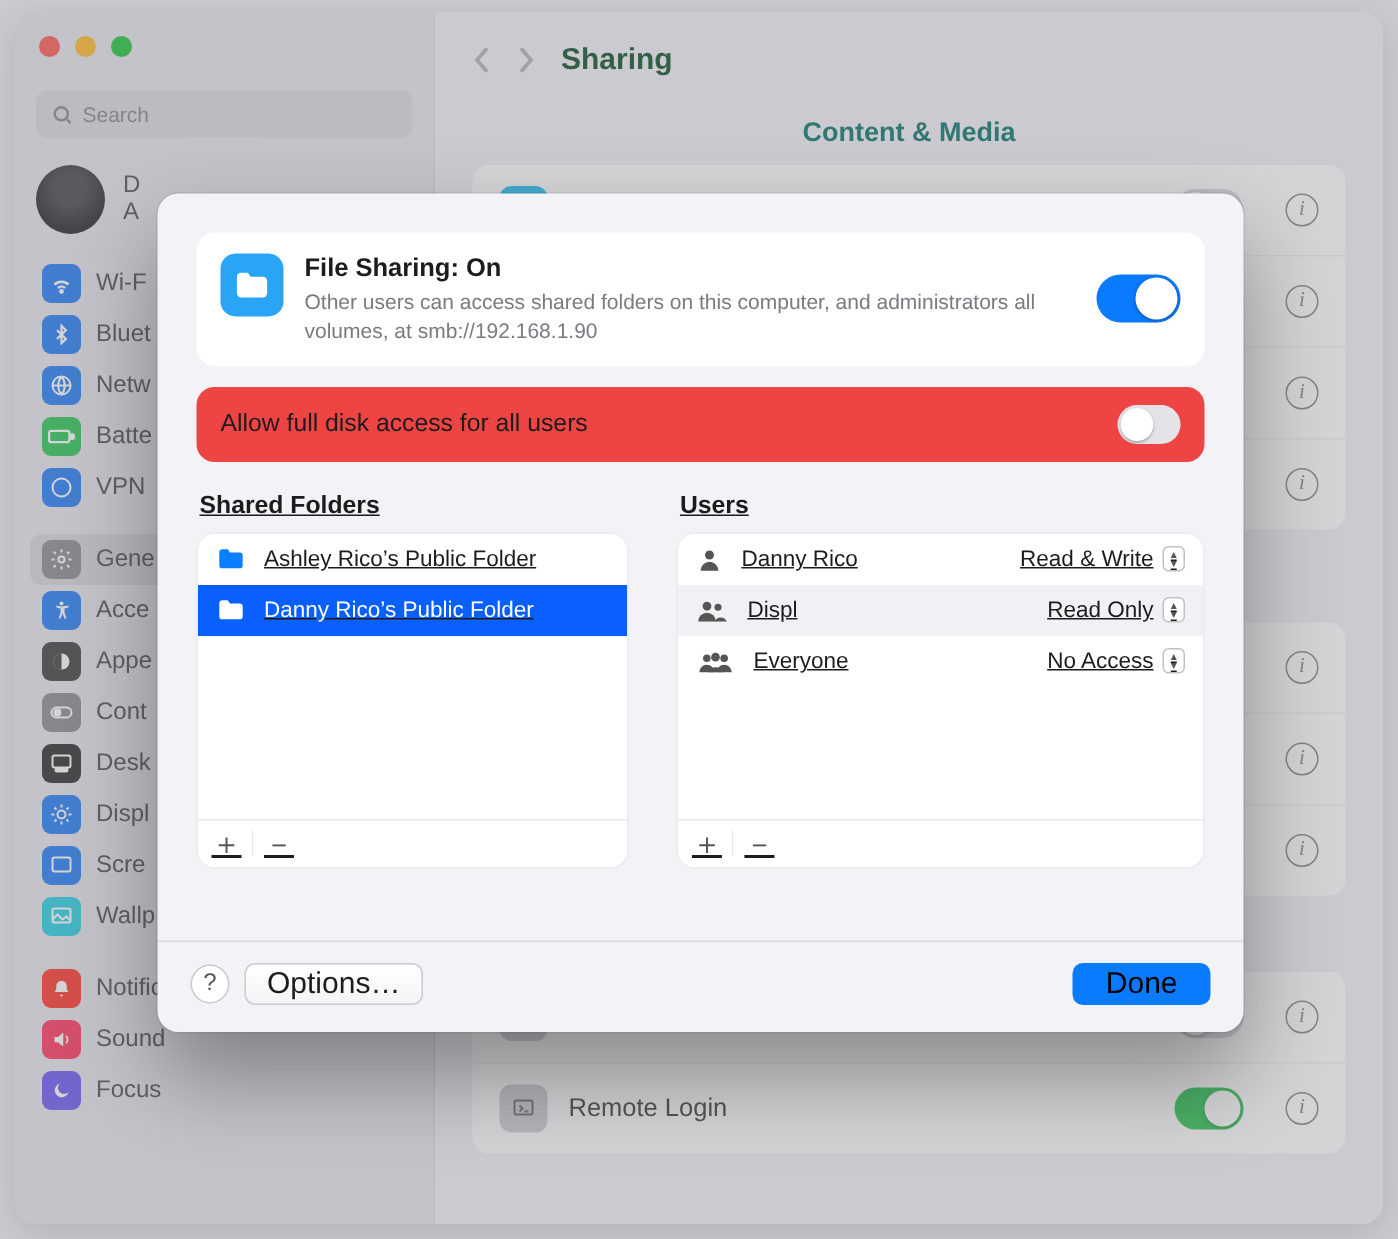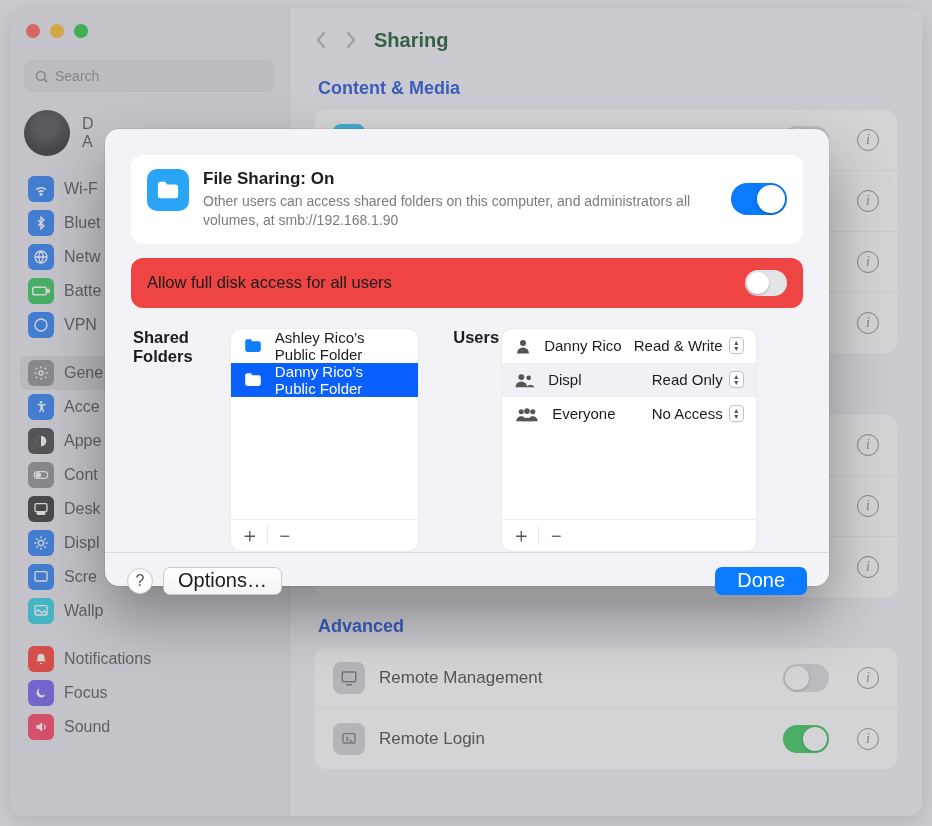--- a/index.html
+++ b/index.html
@@ -71,21 +71,21 @@
   .main {
     flex:1; height:100%;
     background:#f2f1f6;
     padding: 12px 24px 0;
     overflow:auto;
   }
   .crumbs { display:flex; align-items:center; gap:16px; height:40px; }
   .crumbs svg{color:#b4b4bb}
   .crumbs h1{ font-size:20px; font-weight:600; color:#14532d; }
 
-  .section-title { font-size:18px; font-weight:600; margin:18px 4px 10px; color:#1d4ed8; }
+  .section-title { font-size:18px; font-weight:600; margin:18px 4px 10px; color:#0f766e;text-align:center; }
 
   .card {
     background:#fff; border-radius:12px;
     border:1px solid rgba(0,0,0,.05);
   }
   .row {
     display:flex; align-items:center; gap:14px;
     padding:14px 18px;
     border-bottom:1px solid rgba(0,0,0,.06);
   }
@@ -106,21 +106,21 @@
   
   .dim {
     position:absolute; inset:0;
     background:rgba(120,120,128,.32);
   }
 
   
   .sheet {
     position:absolute;
     left:105px; top:129px;
-    width:724px; height:457px;
+    width:724px; height:559px;
     background:#f3f2f7;
     border-radius:14px;
     box-shadow: 0 30px 60px rgba(0,0,0,.35), 0 0 0 1px rgba(0,0,0,.06);
     display:flex; flex-direction:column;
   }
   .sheet-body { flex:1; padding:26px 26px 0; }
   .hero {
     background:#fff; border-radius:12px;
     padding:14px 16px;
     display:flex; gap:14px; align-items:flex-start;
@@ -142,21 +142,21 @@
     margin-top:14px; background:#ef4444; border-radius:12px;
     padding:12px 16px; display:flex; align-items:center;
     font-size:16.5px;
   }
   .fda span{flex:1}
   .smalltoggle{width:42px;height:26px;border-radius:13px;background:#e4e4e8;position:relative;flex:none}
   .smalltoggle .knob{width:22px;height:22px;border-radius:50%;background:#fff;
     position:absolute;top:2px;left:2px;box-shadow:0 1px 2px rgba(0,0,0,.3)}
 
   .columns { display:flex; gap:32px; margin-top:20px; }
-  .col { flex:1; display:flex; flex-direction:row; }
+  .col { flex:1; display:flex; flex-direction:column;text-decoration:underline; }
   .col.col-right { flex:1.22; }
   .col h3 { font-size:16.5px; font-weight:600; margin:0 2px 8px; }
   .listbox {
     background:#fff; border-radius:12px;
     border:1px solid rgba(0,0,0,.07);
     height:224px; display:flex; flex-direction:column;
     overflow:hidden;
   }
   .list { flex:1; overflow:auto; }
   .lrow {
@@ -189,21 +189,21 @@
     border-top:1px solid rgba(0,0,0,.1);
     padding:14px 22px 18px;
     display:flex; align-items:center; gap:10px;
   }
   .help{width:26px;height:26px;border:1px solid #c9c9ce;border-radius:50%;
     background:#fff;display:flex;align-items:center;justify-content:center;
     font-size:16px;color:#555}
   .btn{height:28px;padding:0 14px;border:1px solid #c9c9ce;border-radius:7px;
     background:linear-gradient(#fff,#f4f4f6);font-size:20px;
     display:flex;align-items:center}
-  .btn-primary{margin-left:auto;background:#0a7aff;color:#ffffff;border:none;
+  .btn-primary{margin-left:auto;background:#0a7aff;color:#000000;border:none;
     padding:0 22px;font-weight:500}
 </style>
 </head>
 <body>
 
 <div class="window">
   <div class="traffic">
     <span class="tl-close"></span>
     <span class="tl-min"></span>
     <span class="tl-max"></span>
@@ -347,35 +347,35 @@
     <div class="sb-group" style="margin-top:10px">
       <div class="sb-item">
           <div class="ic ic-notif">
             <svg width="14" height="14" viewBox="0 0 24 24" fill="white">
               <path d="M12 3a6 6 0 00-6 6v4l-2 3h16l-2-3V9a6 6 0 00-6-6zM10 19a2 2 0 004 0"></path>
             </svg>
           </div>
           <span>Notifications</span>
         </div>
       <div class="sb-item">
-          <div class="ic ic-focus">
-            <svg width="14" height="14" viewBox="0 0 24 24" fill="white">
-              <path d="M20 14A8 8 0 1110 4a7 7 0 0010 10z"></path>
-            </svg>
-          </div>
-          <span>Focus</span>
-        </div>
-      <div class="sb-item">
           <div class="ic ic-sound">
             <svg width="14" height="14" viewBox="0 0 24 24" fill="white">
               <path d="M4 9v6h4l6 5V4L8 9z"></path>
               <path d="M17 8a5 5 0 010 8" stroke="white" stroke-width="2" fill="none"></path>
             </svg>
           </div>
           <span>Sound</span>
+        </div>
+      <div class="sb-item">
+          <div class="ic ic-focus">
+            <svg width="14" height="14" viewBox="0 0 24 24" fill="white">
+              <path d="M20 14A8 8 0 1110 4a7 7 0 0010 10z"></path>
+            </svg>
+          </div>
+          <span>Focus</span>
         </div>
     </div>
   </div>
 
   <div class="main">
     <div class="crumbs">
       <svg width="14" height="20" viewBox="0 0 12 20">
           <path d="M9 3L3 10l6 7" stroke="currentColor" stroke-width="2.5" fill="none" stroke-linecap="round"></path>
         </svg>
       <svg width="14" height="20" viewBox="0 0 12 20">

